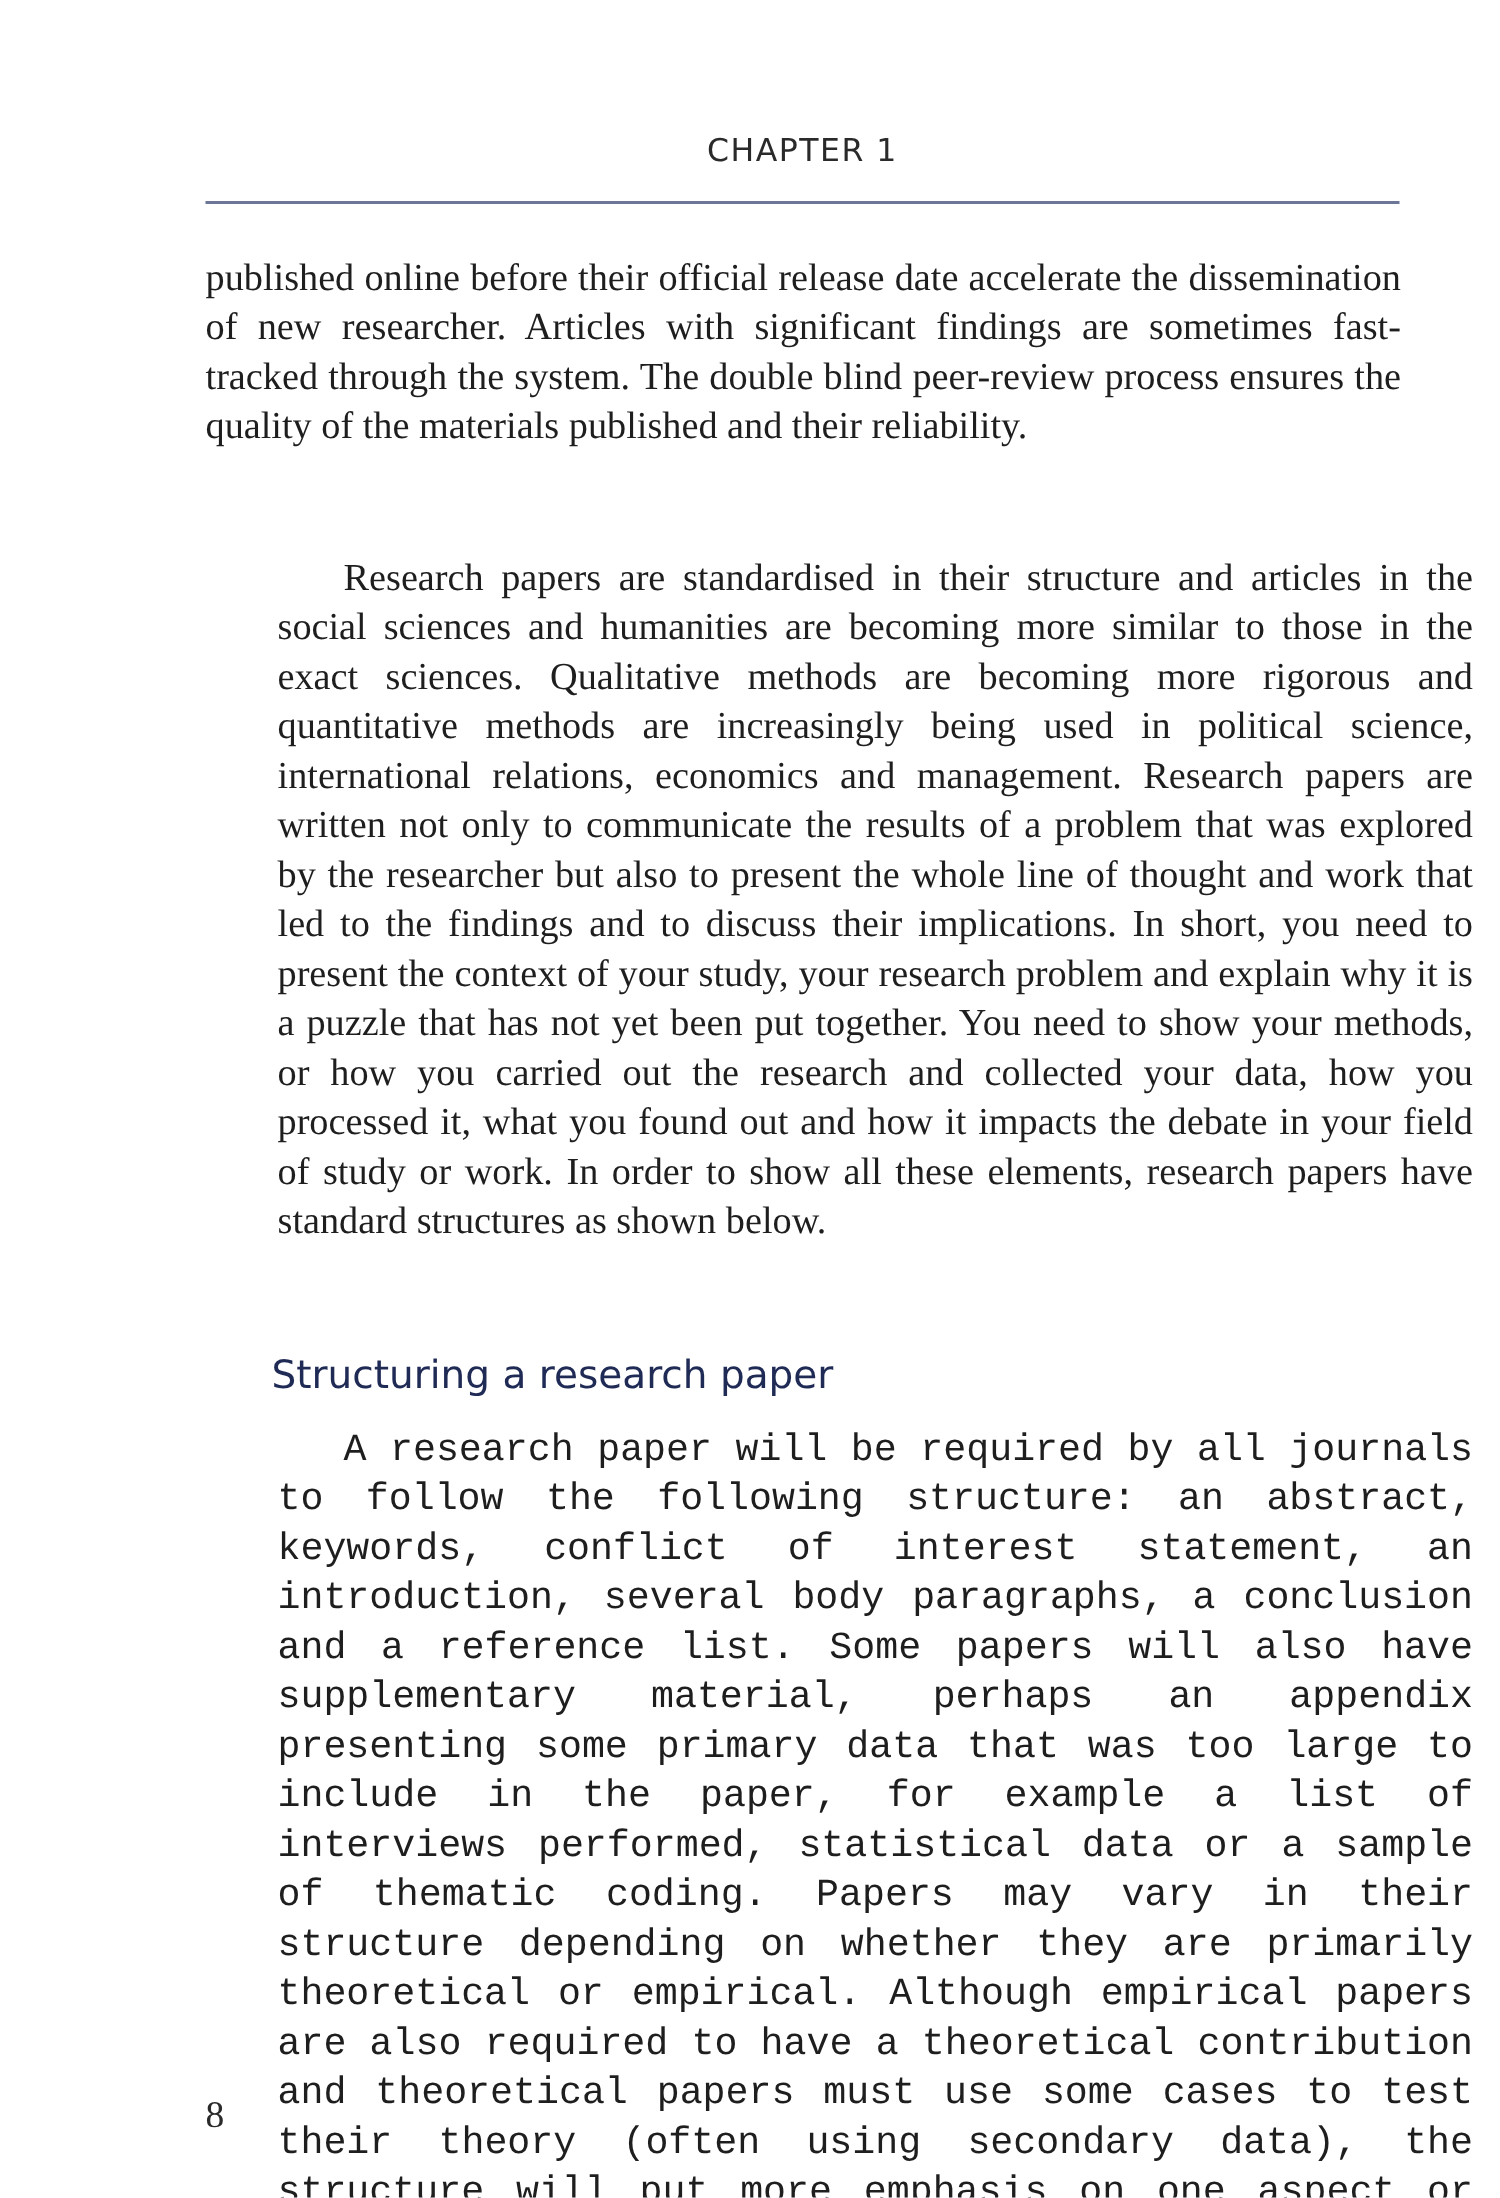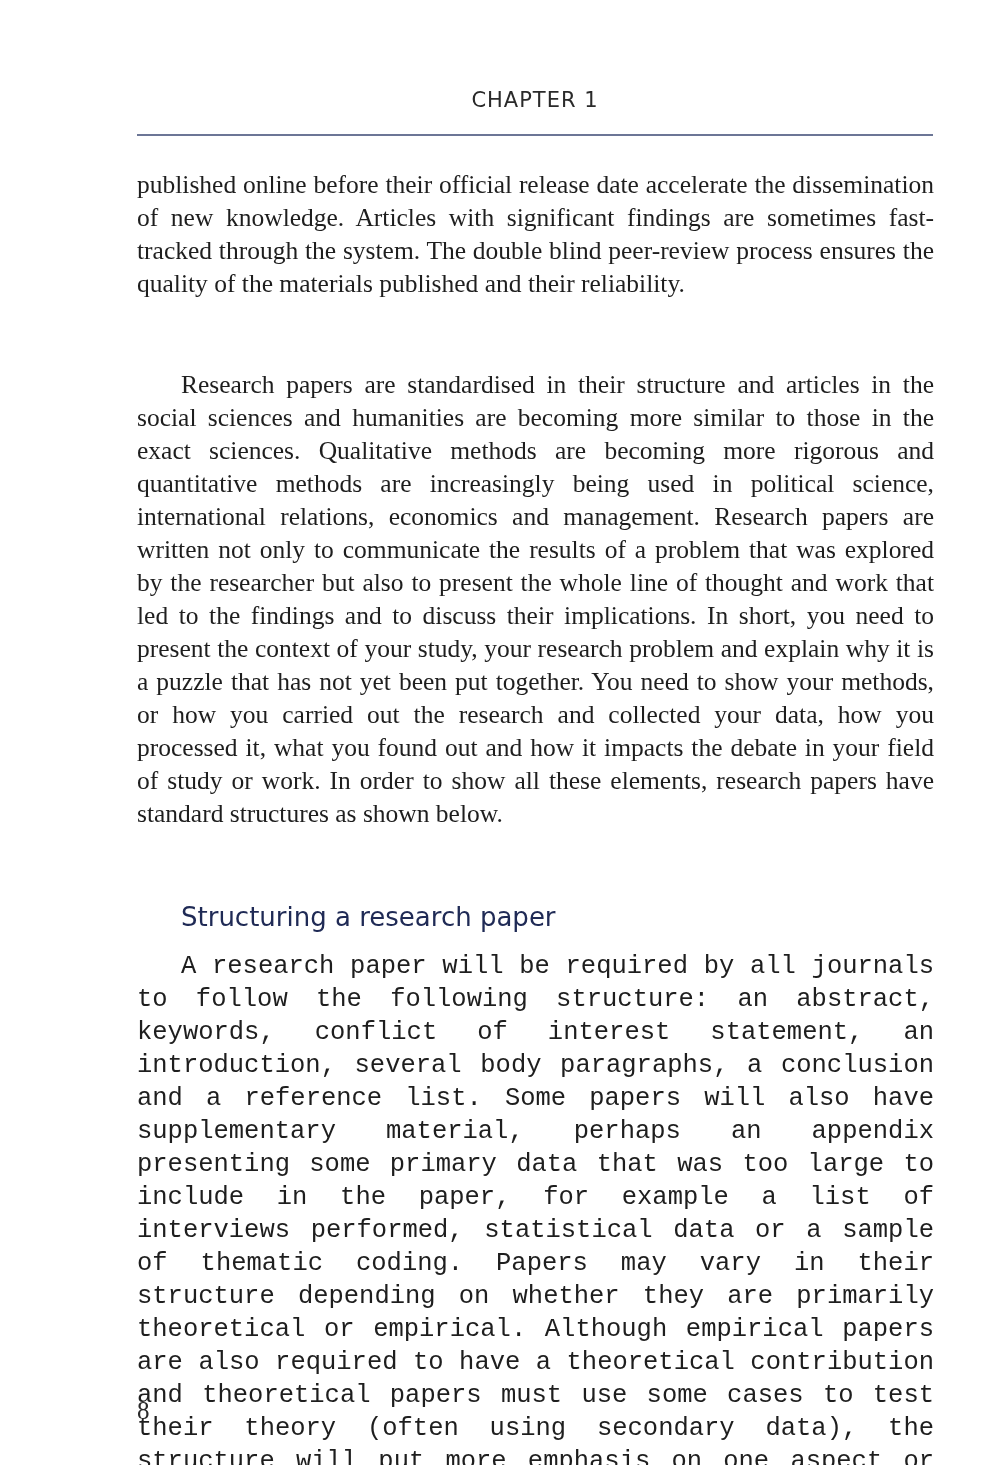--- a/index.html
+++ b/index.html
@@ -11,40 +11,40 @@
   }
   .header-rule {
     position: absolute; top: 134px; left: 137px; width: 796px; height: 2px;
     background: #6c7696;
   }
   .body-text {
     position: absolute; left: 137px; width: 797px;
     font-family: "Liberation Serif", serif; font-size: 25.5px; line-height: 33px;
     color: #1e1e1e; text-align: justify; margin: 0;
   }
-  .indent { text-indent: 44px; }
+  .indent { text-indent: 44px; margin-left: 48px; }
   .p1 { top: 168px; }
   .p2 { top: 368px; }
   .p3 { top: 950px; font-family: Liberation Mono, monospace; }
   .section-heading {
     position: absolute; top: 902px; left: 181px;
     font-family: "DejaVu Sans", sans-serif; font-weight: normal; font-size: 26px;
     color: #1f2a55; margin: 0;
   }
   .page-number {
     position: absolute; top: 1397px; left: 137px;
     font-family: "Liberation Serif", serif; font-size: 25px; color: #2a2a2a;
   }
 </style>
 </head>
 <body>
 
 <div class="header-title">CHAPTER 1</div>
 <div class="header-rule"></div>
 
-<p class="body-text p1">published online before their official release date accelerate the dissemination of new knowledge. Articles with significant findings are sometimes fast-tracked through the system. The double blind peer-review process ensures the quality of the materials published and their reliability.</p>
+<p class="body-text p1">published online before their official release date accelerate the dissemination of new researcher. Articles with significant findings are sometimes fast-tracked through the system. The double blind peer-review process ensures the quality of the materials published and their reliability.</p>
 <p class="body-text indent p2">Research papers are standardised in their structure and articles in the social sciences and humanities are becoming more similar to those in the exact sciences. Qualitative methods are becoming more rigorous and quantitative methods are increasingly being used in political science, international relations, economics and management. Research papers are written not only to communicate the results of a problem that was explored by the researcher but also to present the whole line of thought and work that led to the findings and to discuss their implications. In short, you need to present the context of your study, your research problem and explain why it is a puzzle that has not yet been put together. You need to show your methods, or how you carried out the research and collected your data, how you processed it, what you found out and how it impacts the debate in your field of study or work. In order to show all these elements, research papers have standard structures as shown below.</p>
 
 <h2 class="section-heading">Structuring a research paper</h2>
 
 <p class="body-text indent p3">A research paper will be required by all journals to follow the following structure: an abstract, keywords, conflict of interest statement, an introduction, several body paragraphs, a conclusion and a reference list. Some papers will also have supplementary material, perhaps an appendix presenting some primary data that was too large to include in the paper, for example a list of interviews performed, statistical data or a sample of thematic coding. Papers may vary in their structure depending on whether they are primarily theoretical or empirical. Although empirical papers are also required to have a theoretical contribution and theoretical papers must use some cases to test their theory (often using secondary data), the structure will put more emphasis on one aspect or another. For example, of you have carried out a survey of 2,000 people and conducted a complex statistical analysis, your meth-</p>
 
 <div class="page-number">8</div>
 
 </body></html>

